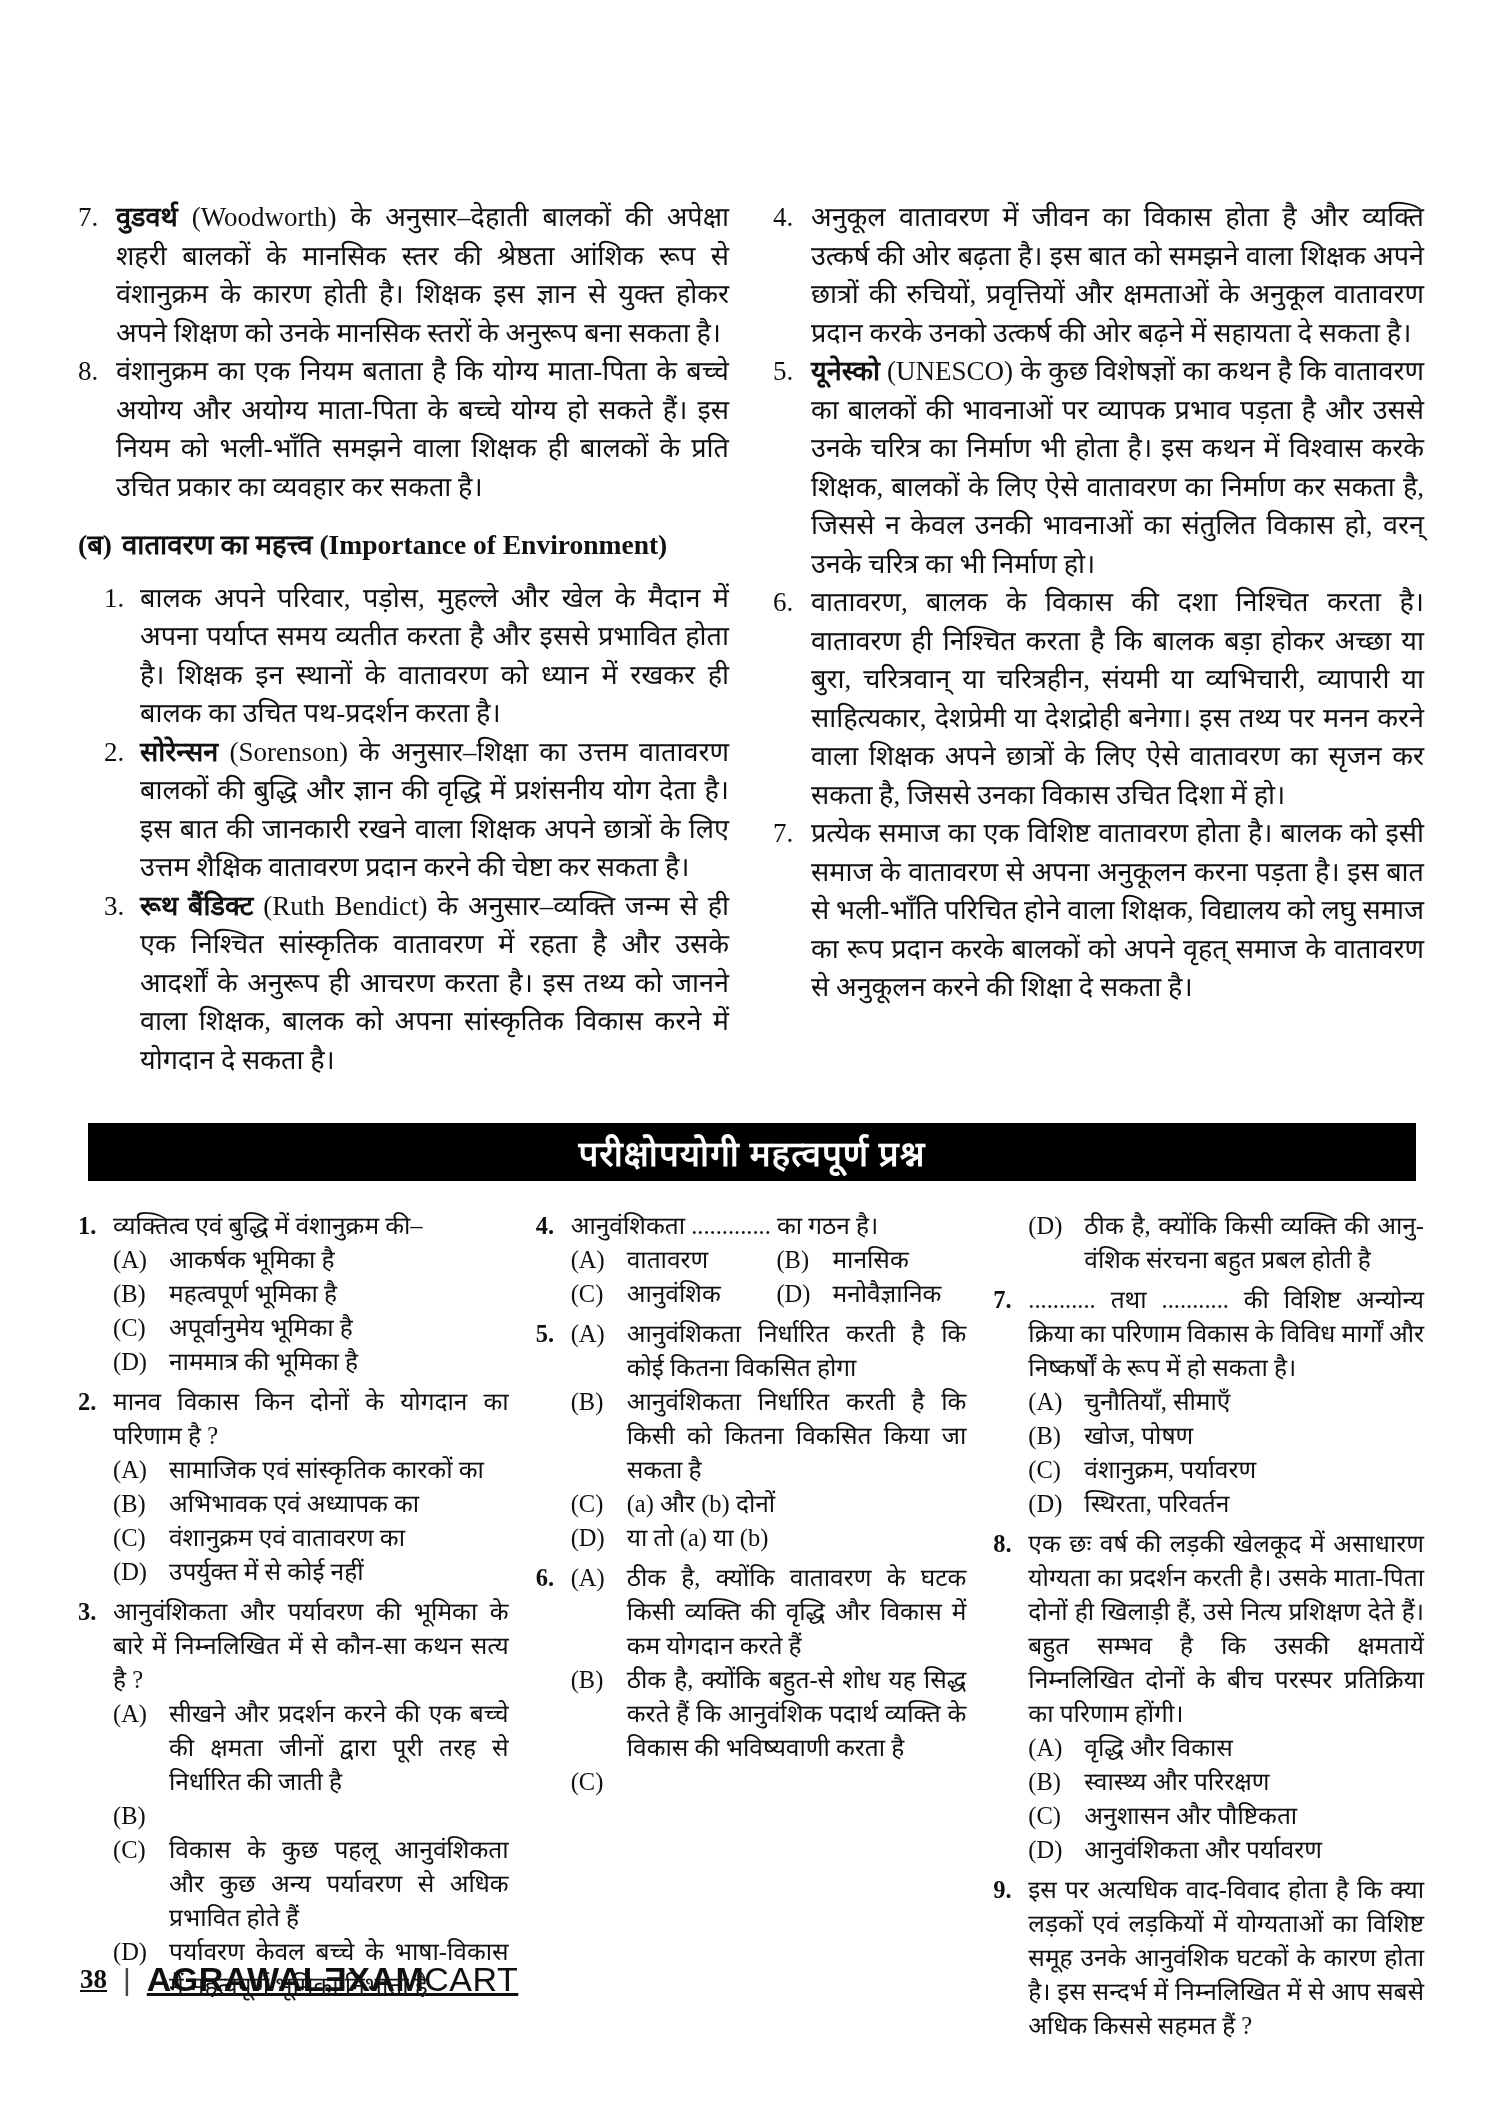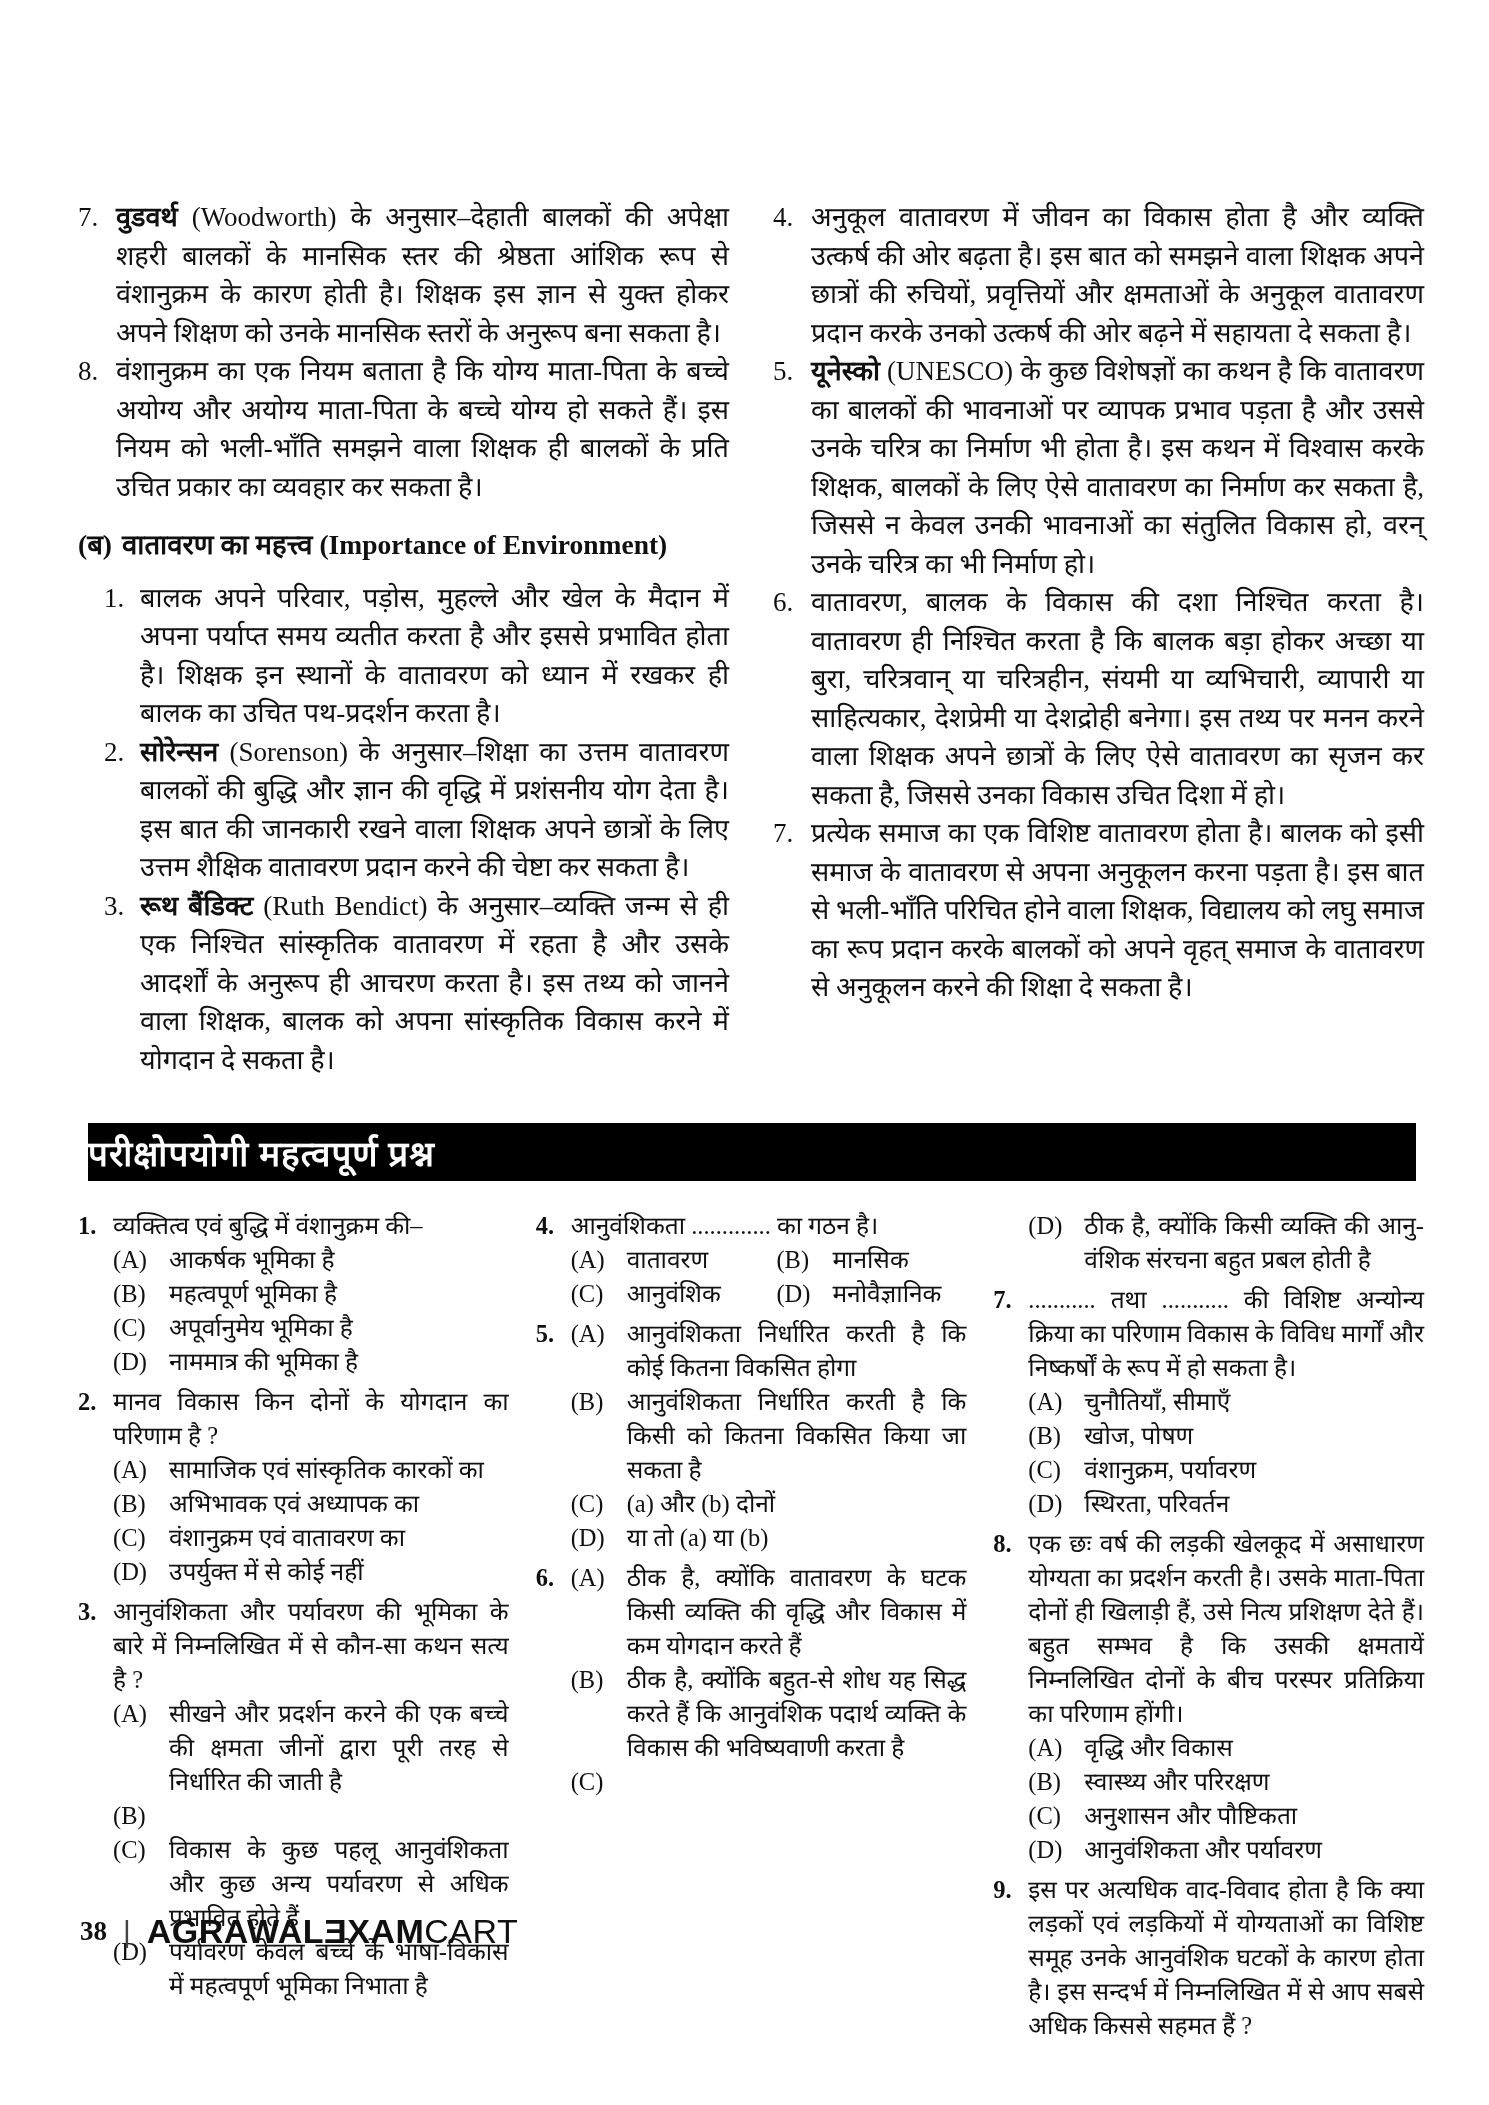--- a/index.html
+++ b/index.html
@@ -15,40 +15,40 @@
   .item{display:flex;}
   .n{flex:0 0 38px;}
   .ib{flex:1;min-width:0;text-align:justify;}
   .lead{font-weight:bold;}
   .sect-head{display:flex;margin:20px 0 14px 0;font-weight:bold;font-size:27.5px;}
   .sect-head .n{flex:0 0 44px;}
   .sect-items{margin-left:26px;}
   .sect-items .n{flex:0 0 36px;}
   
   .banner{margin:44px 8px 28px 10px;height:58px;background:#000;
-    display:flex;align-items:center;}
+    display:flex;align-items:center;justify-content:center;}
   .banner-title{color:#fff;font-weight:bold;font-size:35px;letter-spacing:1px;}
   
   .qwrap{display:flex;gap:27px;font-size:24.5px;line-height:34px;}
   .qcol{width:431px;}
   .q{display:flex;margin-bottom:6px;}
   .qn{flex:0 0 35px;font-weight:bold;}
   .qb{flex:1;min-width:0;}
   .stem{text-align:justify;}
   .stem.bold{font-weight:bold;}
   .opt{display:flex;}
   .ol{flex:0 0 56px;}
   .ot{flex:1;min-width:0;text-align:justify;}
   .optgrid{display:grid;grid-template-columns:52% 48%;}
   .optgrid .ol{flex:0 0 56px;}
   .opt-cont{display:flex;margin-bottom:6px;}
   .opt-cont .spacer{flex:0 0 35px;}
   .opt-cont .ol{flex:0 0 56px;}
   
-  .footer{position:absolute;left:80px;top:1912px;display:flex;align-items:center;gap:16px;}
+  .footer{position:absolute;left:80px;top:1960px;display:flex;align-items:center;gap:16px;text-decoration:underline;}
   .pgnum{font-weight:bold;font-size:27px;}
   .sep{font-size:30px;color:#444;font-family:"Liberation Sans",sans-serif;font-weight:normal;}
   .brand{font-family:"Liberation Sans",sans-serif;font-size:34px;letter-spacing:0.5px;}
   .brand .b{font-weight:bold;}
   .brand .light{font-weight:normal;}
 </style>
 </head>
 <body>
 
 <div class="content">

